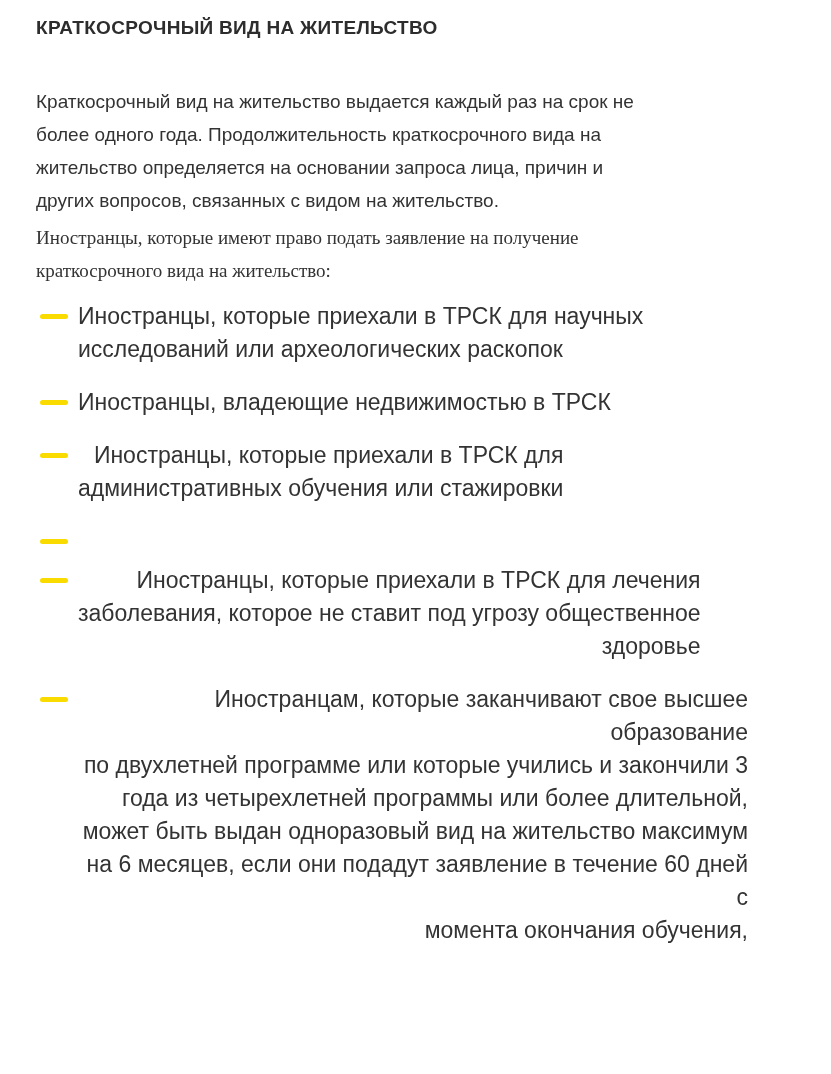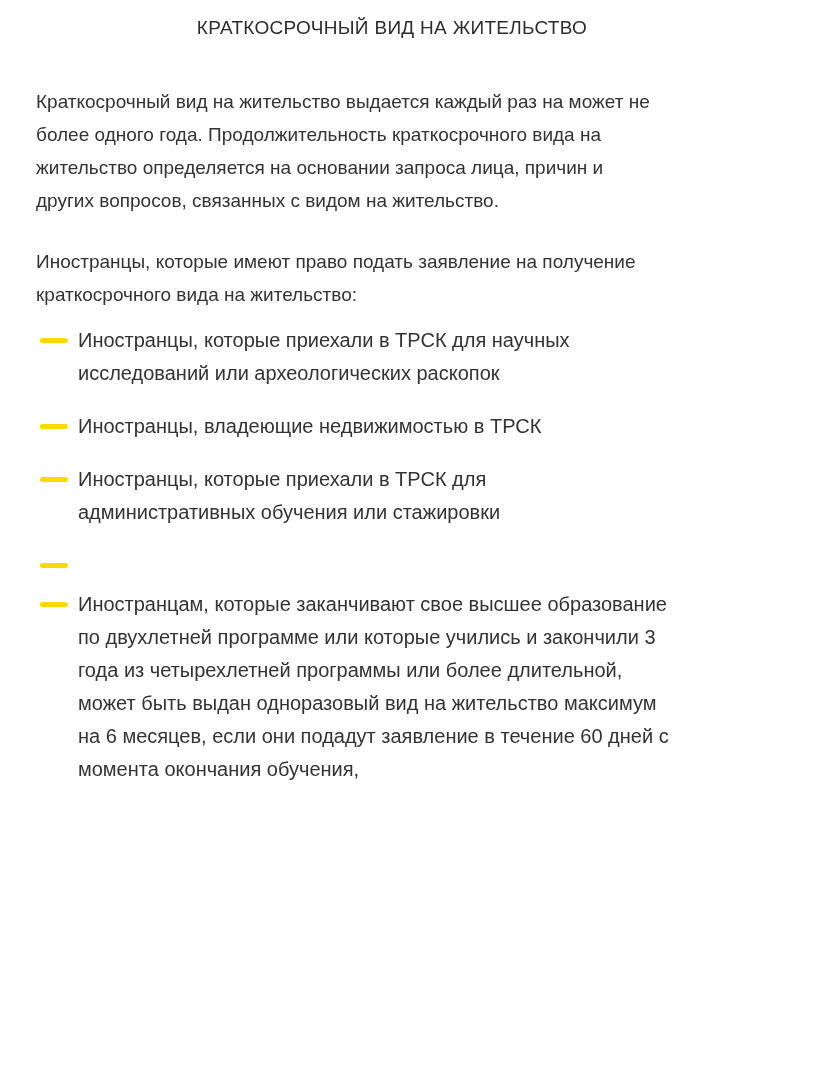--- a/index.html
+++ b/index.html
@@ -18,67 +18,69 @@
     font-family:"Liberation Sans","DejaVu Sans",sans-serif;
   }
   .page{
     width:712px;
     margin:14px 0 0 36px;
   }
   h1.title{
     margin:0;
     font-size:19px;
     line-height:27px;
-    font-weight:400;
-    text-align:center;
+    font-weight:700;
+    text-align:left;
     letter-spacing:.3px;
     color:var(--heading);
   }
   .para{
     margin:44px 0 0 0;
     font-size:19px;
     line-height:33px;
     white-space:pre-line;
   }
   .para.list-intro{
-    margin-top:28px;
+    margin-top:4px;
+    font-family:Liberation Serif, serif;
   }
   ul.bullets{
     list-style:none;
     margin:13px 0 0 0;
     padding:0;
   }
   ul.bullets li{
     display:flex;
     align-items:flex-start;
   }
   ul.bullets li + li{
     margin-top:20px;
+    text-align:right;
   }
   .dash{
     flex:0 0 28px;
     width:28px;
     height:5px;
     border-radius:2.5px;
     background:var(--accent);
     margin:14px 10px 0 4px;
   }
   .li-text{
-    font-size:20px;
+    font-size:23px;
     line-height:33px;
     white-space:pre-line;
   }
 </style>
 </head>
 <body>
 
 <main class="page">
   <h1 class="title">КРАТКОСРОЧНЫЙ ВИД НА ЖИТЕЛЬСТВО</h1>
 
-  <p class="para">Краткосрочный вид на жительство выдается каждый раз на может не
+  <p class="para">Краткосрочный вид на жительство выдается каждый раз на срок не
 более одного года. Продолжительность краткосрочного вида на
 жительство определяется на основании запроса лица, причин и
 других вопросов, связанных с видом на жительство.</p>
 
   <p class="para list-intro">Иностранцы, которые имеют право подать заявление на получение
 краткосрочного вида на жительство:</p>
 
   <ul class="bullets">
     <li>
       <span class="dash"></span>
@@ -92,20 +94,26 @@
     <li>
       <span class="dash"></span>
       <span class="li-text">Иностранцы, которые приехали в ТРСК для
 административных обучения или стажировки</span>
     </li>
     <li>
       <span class="dash"></span>
     </li>
     <li>
       <span class="dash"></span>
+      <span class="li-text">Иностранцы, которые приехали в ТРСК для лечения
+заболевания, которое не ставит под угрозу общественное
+здоровье</span>
+    </li>
+    <li>
+      <span class="dash"></span>
       <span class="li-text">Иностранцам, которые заканчивают свое высшее образование
 по двухлетней программе или которые учились и закончили 3
 года из четырехлетней программы или более длительной,
 может быть выдан одноразовый вид на жительство максимум
 на 6 месяцев, если они подадут заявление в течение 60 дней с
 момента окончания обучения,</span>
     </li>
   </ul>
 </main>
 

